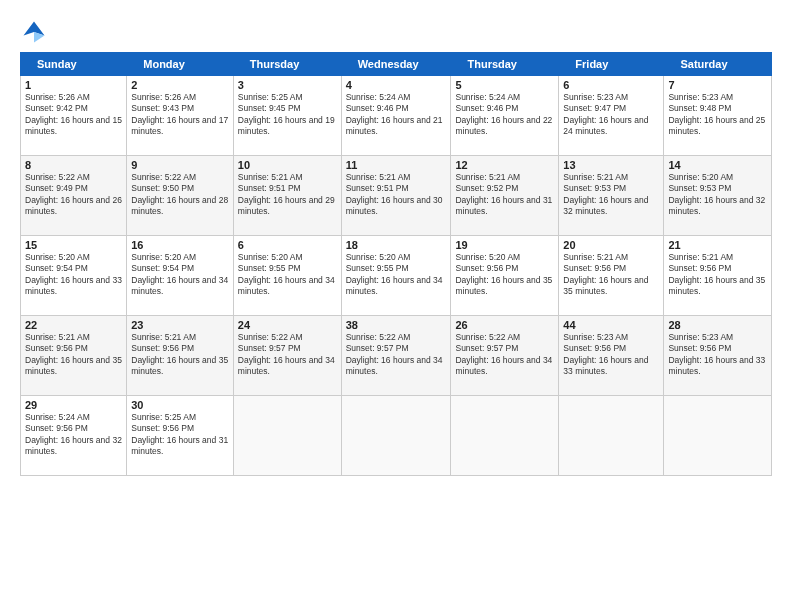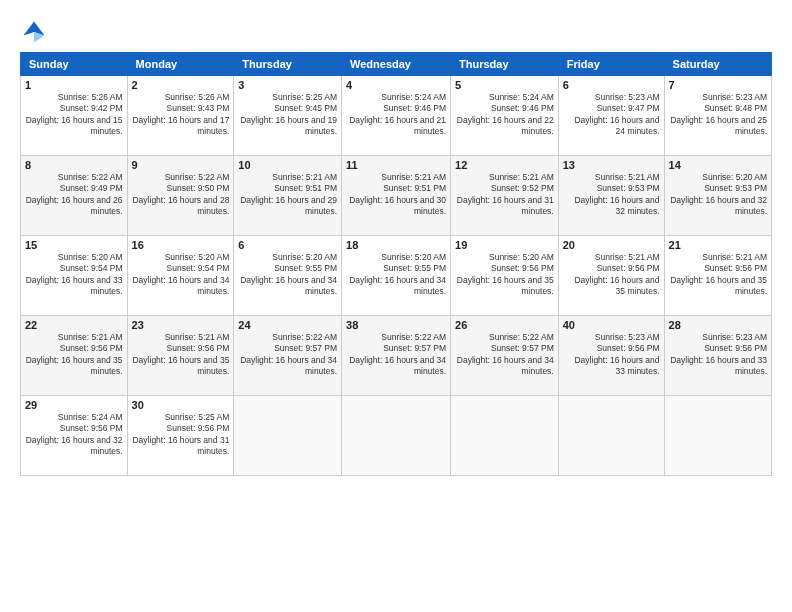--- a/index.html
+++ b/index.html
@@ -61,21 +61,21 @@
       margin-top: 2px;
     }
     .calendar {
       width: 100%;
       border-collapse: collapse;
       font-size: 9.5px;
     }
     .calendar thead th {
       background: #1565c0;
       color: #fff;
-      padding: 5px 8px;
+      padding: 5px 16px;
       text-align: left;
       font-size: 11px;
       font-weight: bold;
       border: 1px solid #1565c0;
     }
     .calendar tbody td {
       vertical-align: top;
       border: 1px solid #ccc;
       padding: 3px 4px;
       width: 113px;
@@ -89,21 +89,20 @@
       font-size: 11px;
       font-weight: bold;
       color: #222;
       display: block;
       margin-bottom: 1px;
     }
     .day-content {
       font-size: 8.5px;
       color: #333;
       line-height: 1.35;
-      text-align: right;
     }
     .empty-cell {
       background: #f9f9f9 !important;
     }
     .last-row td {
       height: 65px;
     }
   </style>
 </head>
 <body>
@@ -244,21 +243,21 @@
           </td>
           <td>
             <span class="day-number">38</span>
             <div class="day-content">Sunrise: 5:22 AM<br>Sunset: 9:57 PM<br>Daylight: 16 hours and 34 minutes.</div>
           </td>
           <td>
             <span class="day-number">26</span>
             <div class="day-content">Sunrise: 5:22 AM<br>Sunset: 9:57 PM<br>Daylight: 16 hours and 34 minutes.</div>
           </td>
           <td>
-            <span class="day-number">40</span>
+            <span class="day-number">44</span>
             <div class="day-content">Sunrise: 5:23 AM<br>Sunset: 9:56 PM<br>Daylight: 16 hours and 33 minutes.</div>
           </td>
           <td>
             <span class="day-number">28</span>
             <div class="day-content">Sunrise: 5:23 AM<br>Sunset: 9:56 PM<br>Daylight: 16 hours and 33 minutes.</div>
           </td>
         </tr>
         <tr class="last-row">
           <td>
             <span class="day-number">29</span>

